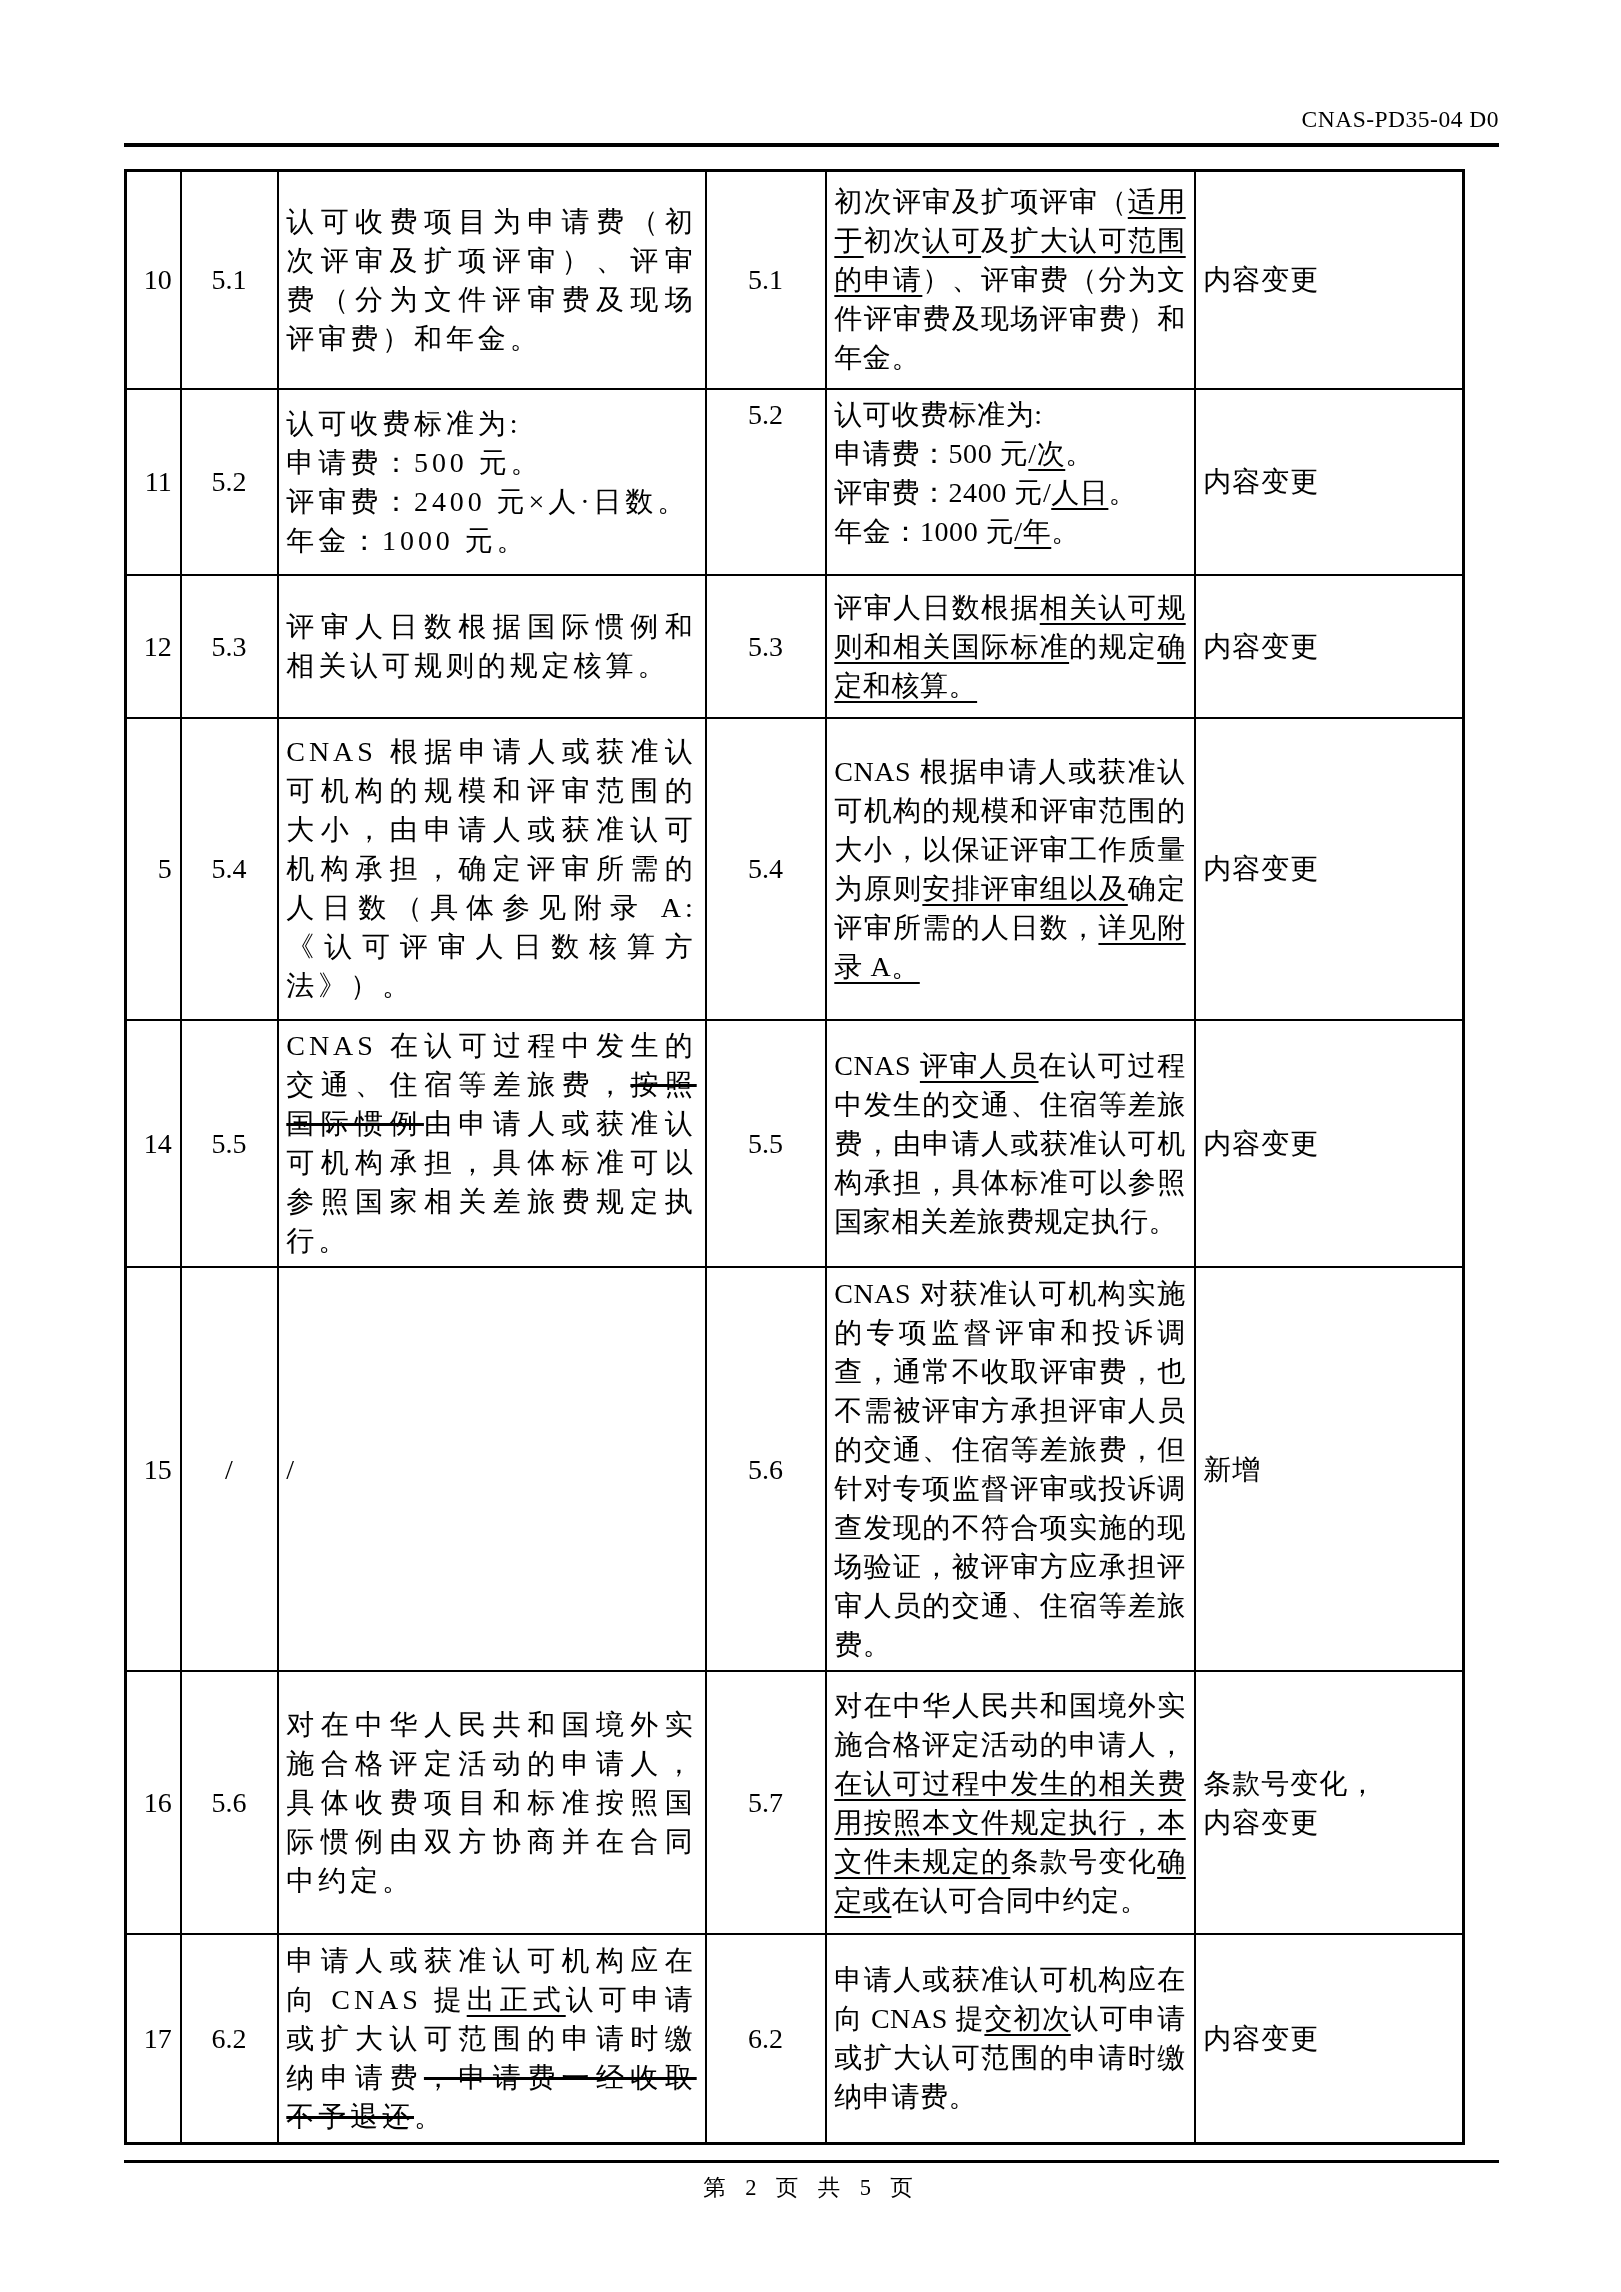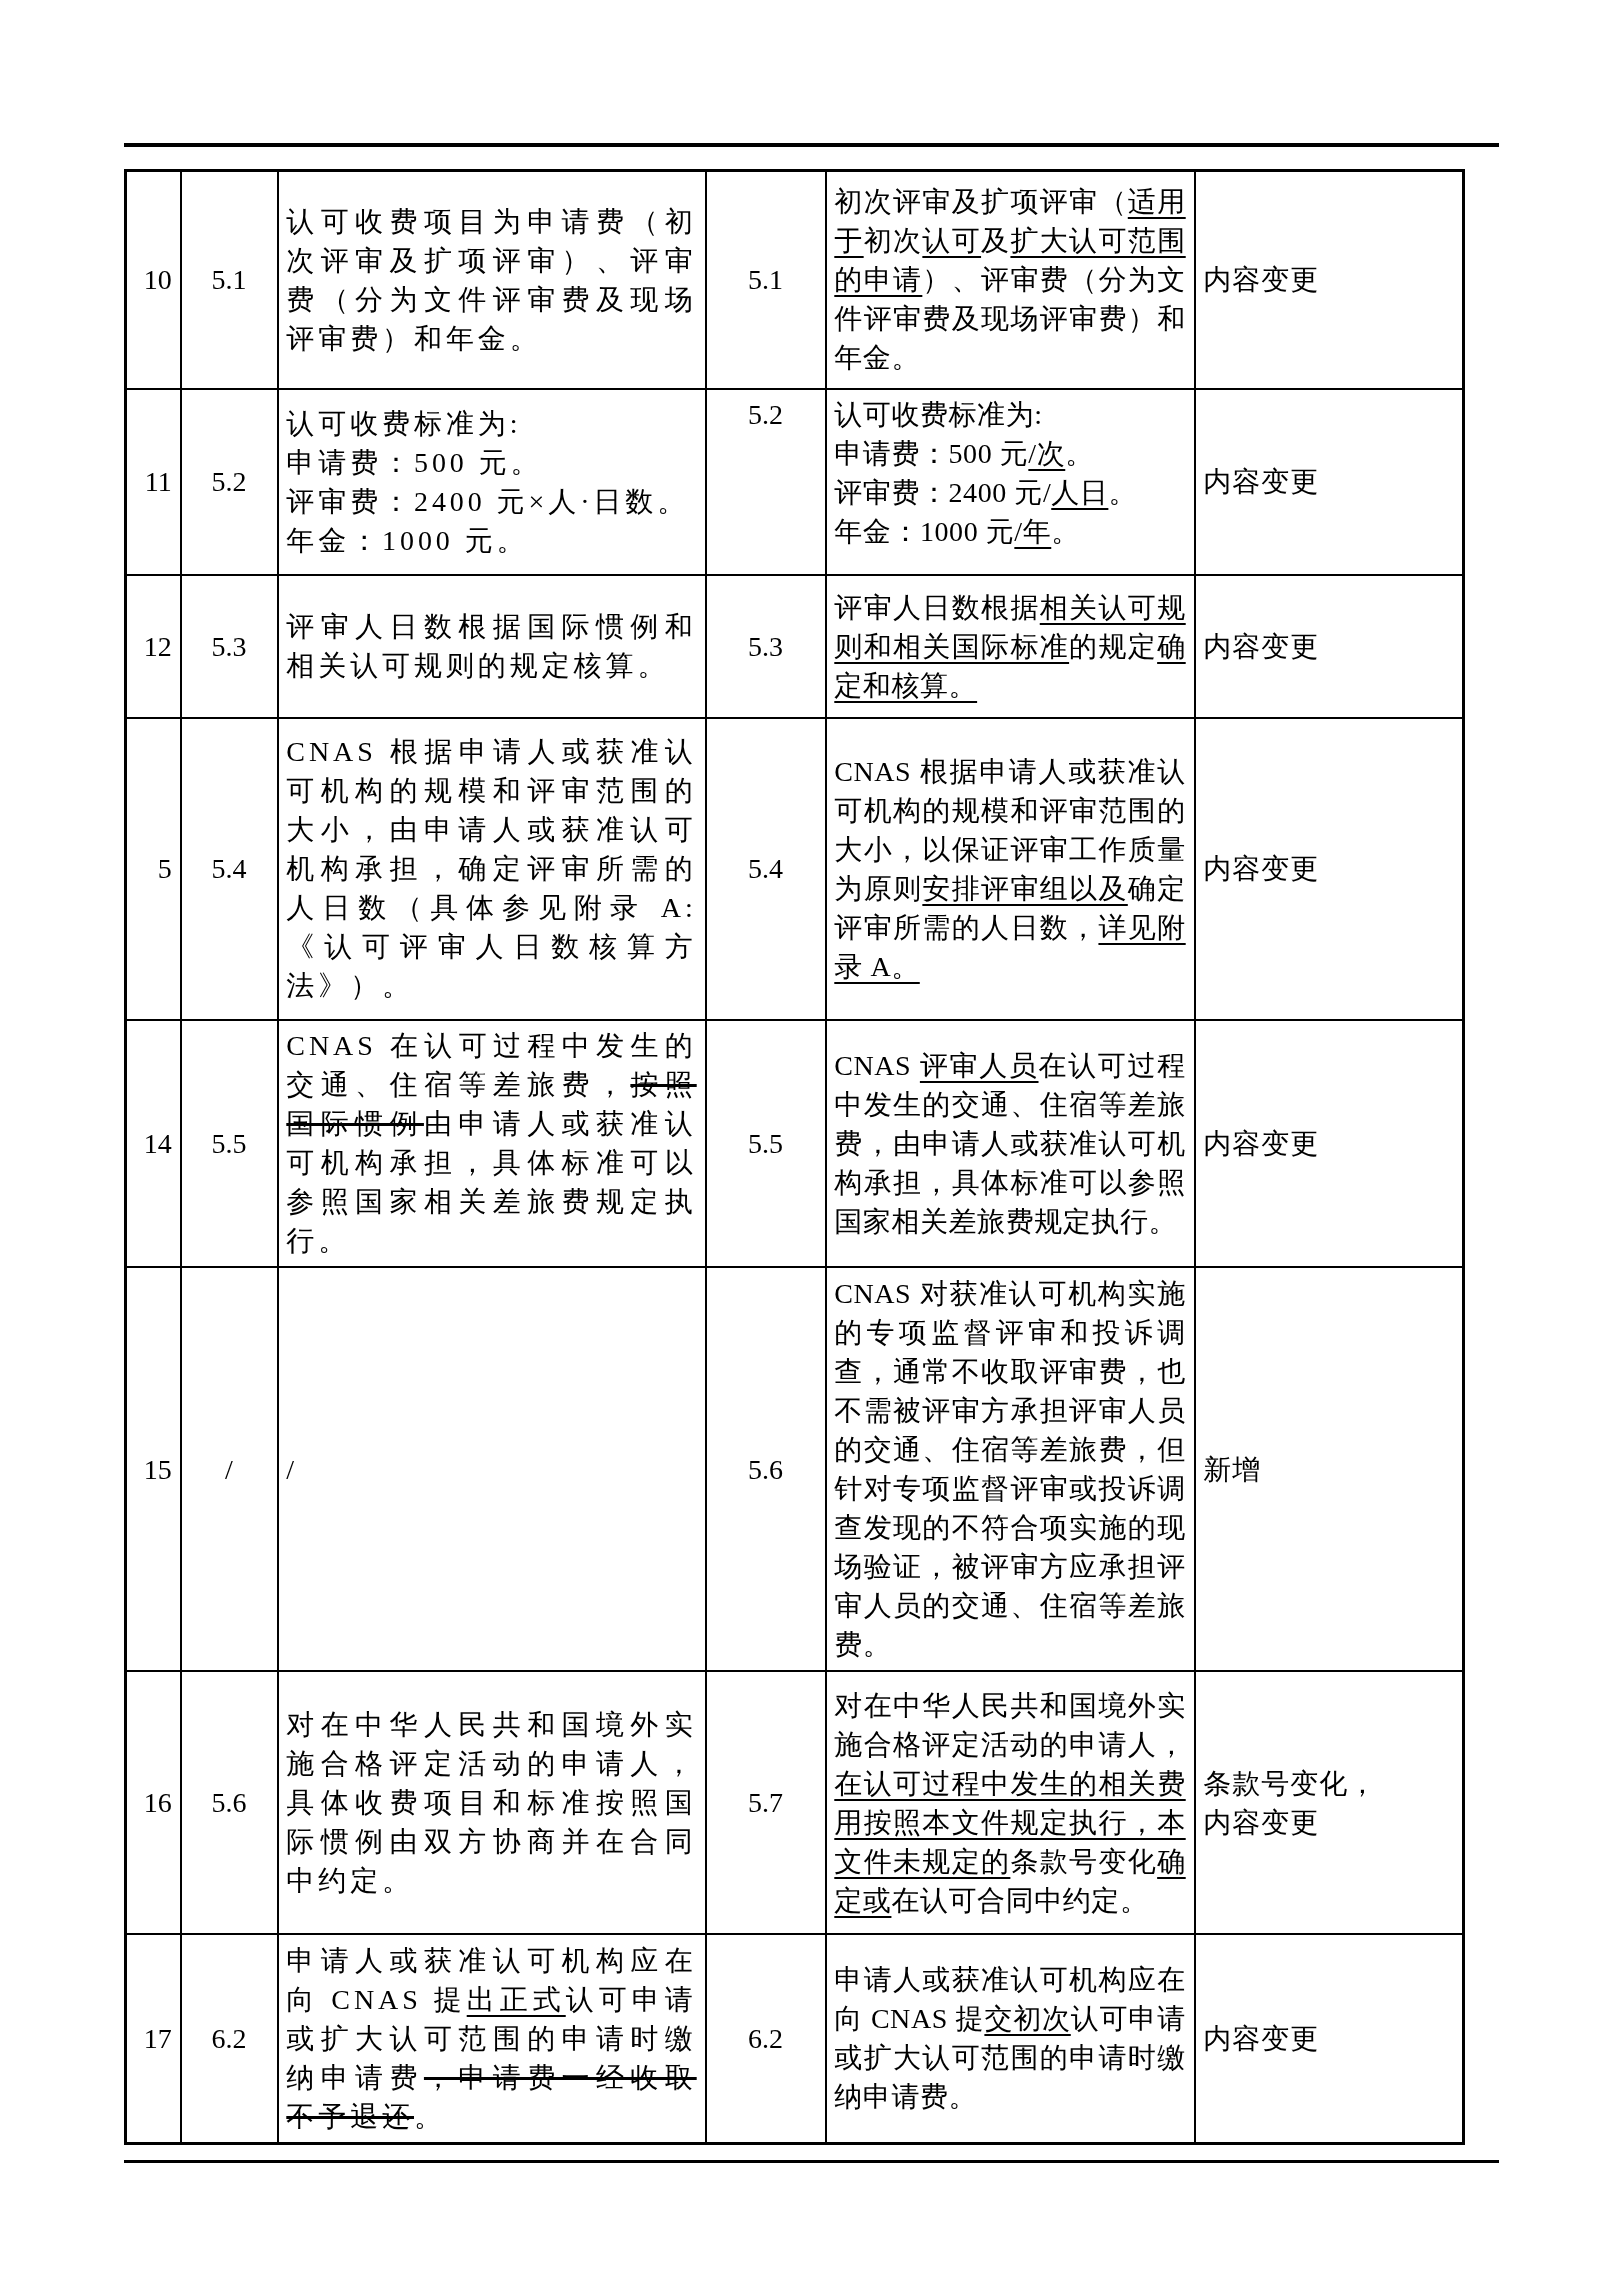--- a/index.html
+++ b/index.html
@@ -95,20 +95,21 @@
     width: 1375px;
     text-align: center;
     font-size: 22.5px;
     letter-spacing: 6.9px;
   }
 </style>
 </head>
 <body>
 
 <div class="page">
+  <div class="doc-code">CNAS-PD35-04 D0</div>
   <div class="header-rule"></div>
 
   <table class="rev">
     <colgroup>
       <col style="width:55px">
       <col style="width:97px">
       <col style="width:428px">
       <col style="width:120px">
       <col style="width:369px">
       <col style="width:269px">
@@ -182,14 +183,15 @@
           <td class="col-clause"><span>6.2</span></td>
           <td class="col-text old-text"><span>申请人或获准认可机构应在向 CNAS 提</span><span class="seg-u">出正式</span><span>认可申请或扩大认可范围的申请时缴纳申请费</span><span class="seg-s">，申请费一经收取不予退还</span><span>。</span></td>
           <td class="col-clause new-clause"><span>6.2</span></td>
           <td class="col-text new-text"><span>申请人或获准认可机构应在向 CNAS 提</span><span class="seg-u">交初次</span><span>认可申请或扩大认可范围的申请时缴纳申请费。</span></td>
           <td class="col-change"><span>内容变更</span></td>
         </tr>
       </tbody>
   </table>
 
   <div class="footer-rule"></div>
+  <div class="page-footer">第 2 页 共 5 页</div>
 </div>
 
 
 </body></html>

